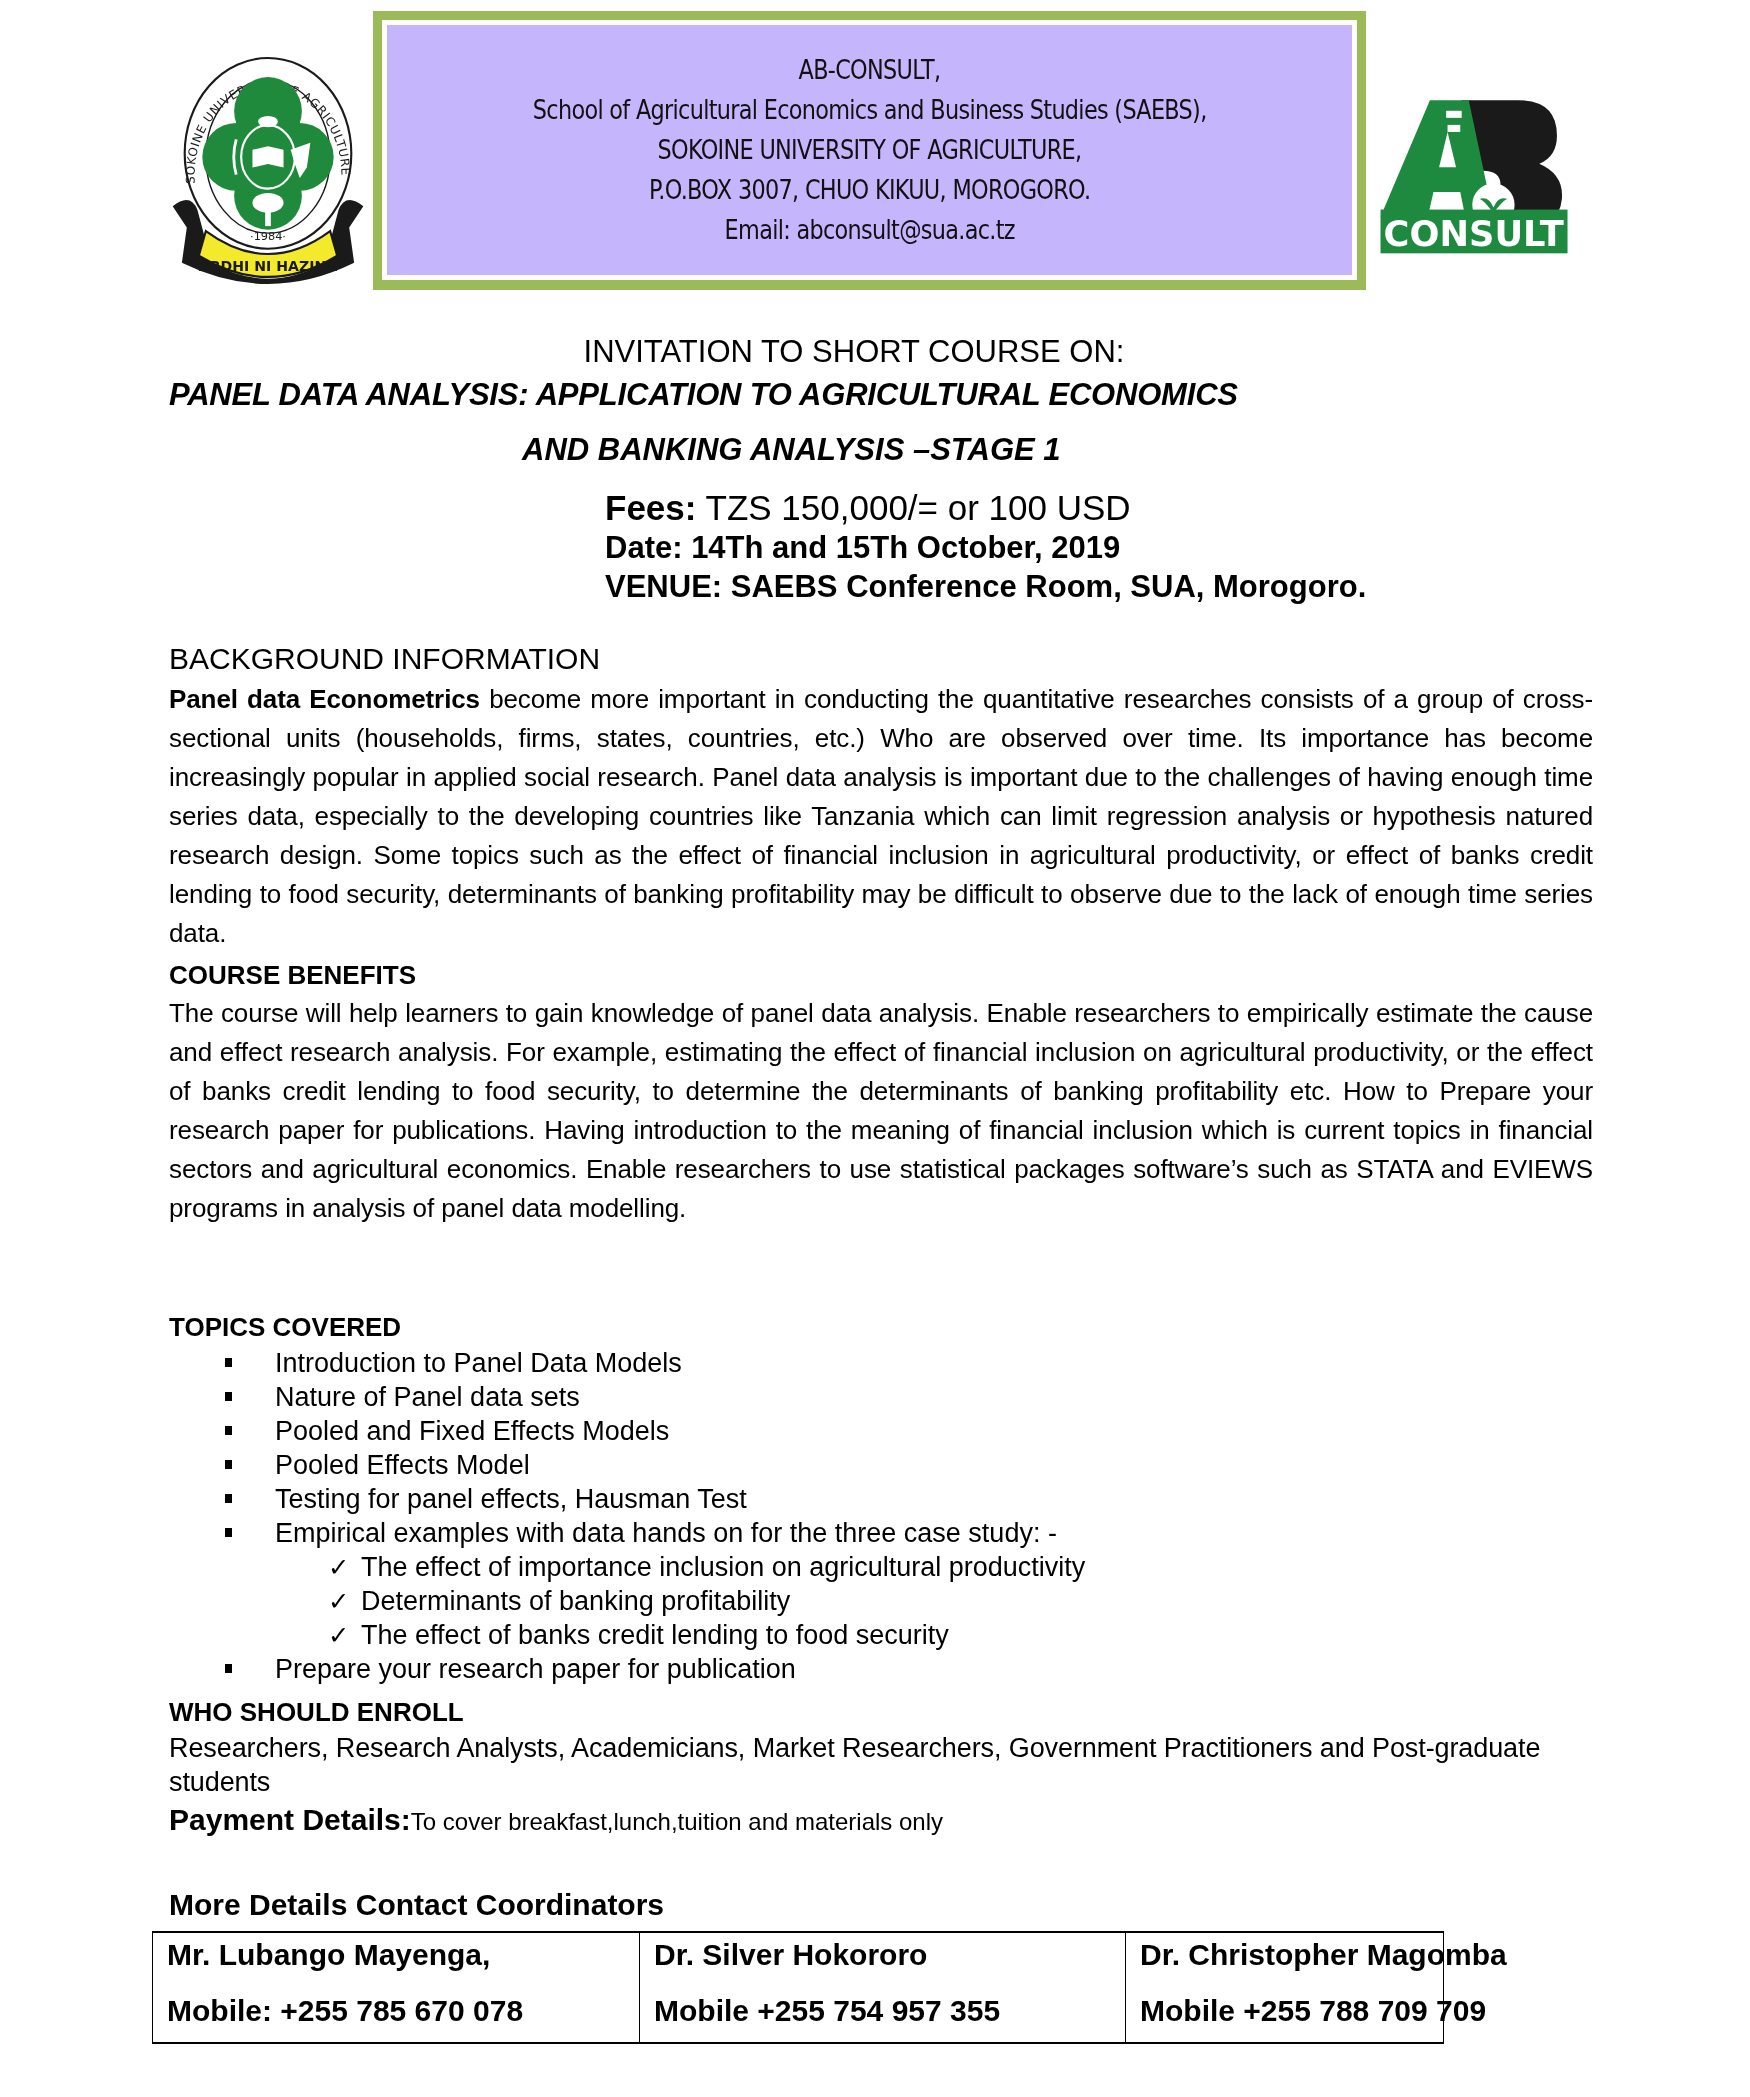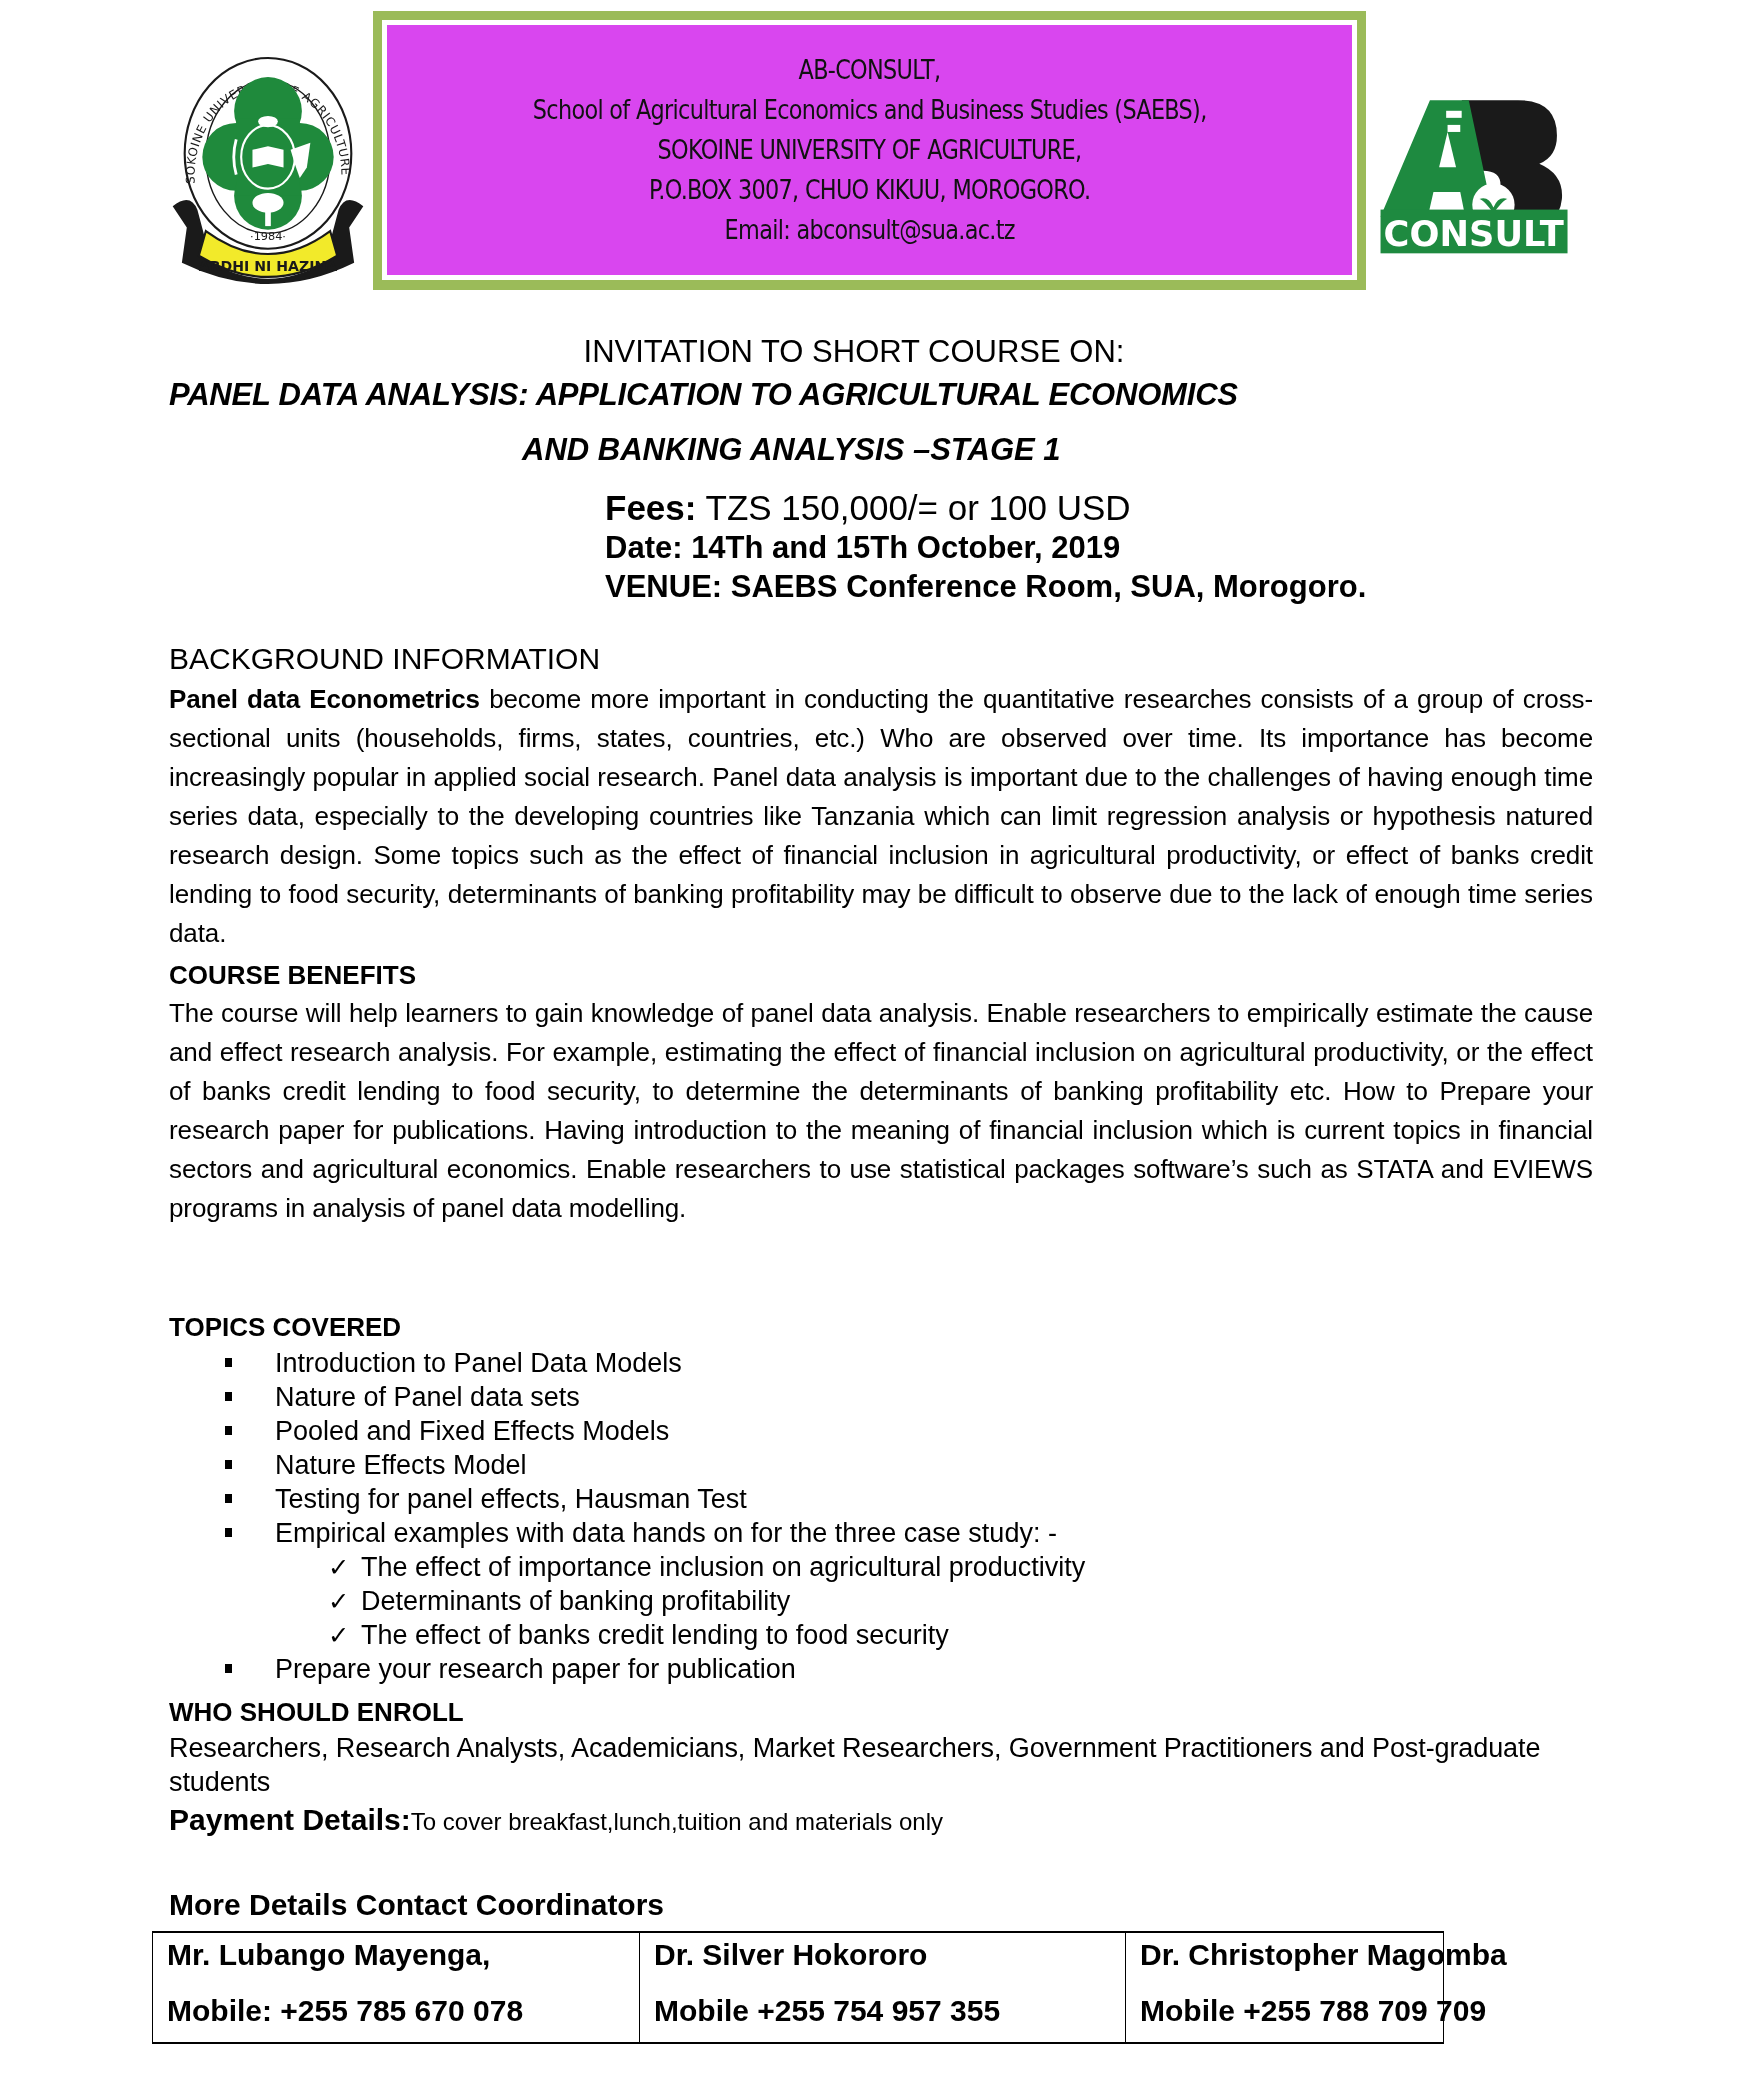--- a/index.html
+++ b/index.html
@@ -9,21 +9,21 @@
   }
   .abs { position: absolute; }
 
   
   .hdr-box {
     left: 373px; top: 10.6px; width: 993px; height: 279px;
     background: #9bbb59; box-sizing: border-box;
   }
   .hdr-inner {
     position: absolute; left: 9.2px; top: 9.2px; right: 9.2px; bottom: 9.2px;
-    border: 5px solid #ffffff; box-sizing: border-box; background: #d946ef;
+    border: 5px solid #ffffff; box-sizing: border-box; background: #c4b5fd;
     display: flex; flex-direction: column; align-items: center; justify-content: center;
   }
   .hdr-line {
     font-family: "DejaVu Sans", sans-serif; font-size: 26px; line-height: 40px;
     color: #111; letter-spacing: -0.8px; transform: scaleX(0.86); white-space: nowrap;
   }
 
   
   .sua-logo { left: 169px; top: 51px; width: 198px; height: 233px; }
   .ab-logo { left: 1377px; top: 93px; width: 199px; height: 164px; text-align: center; }
@@ -187,21 +187,21 @@
   <div class="topic">
       <span class="bullet"></span>
       <span class="txt">Nature of Panel data sets</span>
     </div>
   <div class="topic">
       <span class="bullet"></span>
       <span class="txt">Pooled and Fixed Effects Models</span>
     </div>
   <div class="topic">
       <span class="bullet"></span>
-      <span class="txt">Nature Effects Model</span>
+      <span class="txt">Pooled Effects Model</span>
     </div>
   <div class="topic">
       <span class="bullet"></span>
       <span class="txt">Testing for panel effects, Hausman Test</span>
     </div>
   <div class="topic">
       <span class="bullet"></span>
       <span class="txt">Empirical examples with data hands on for the three case study: -</span>
     </div>
   <div class="topic sub">

